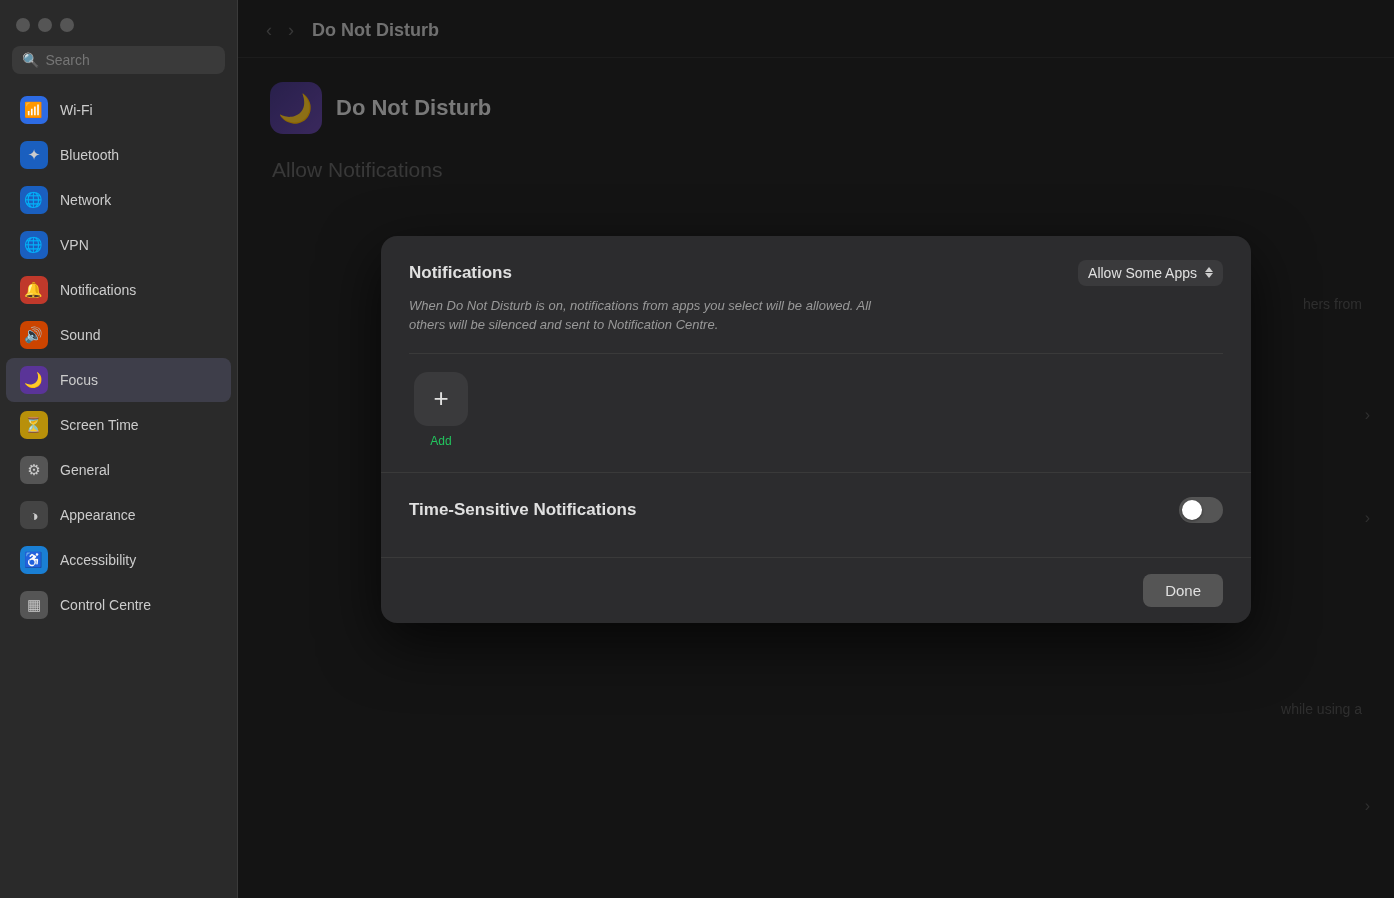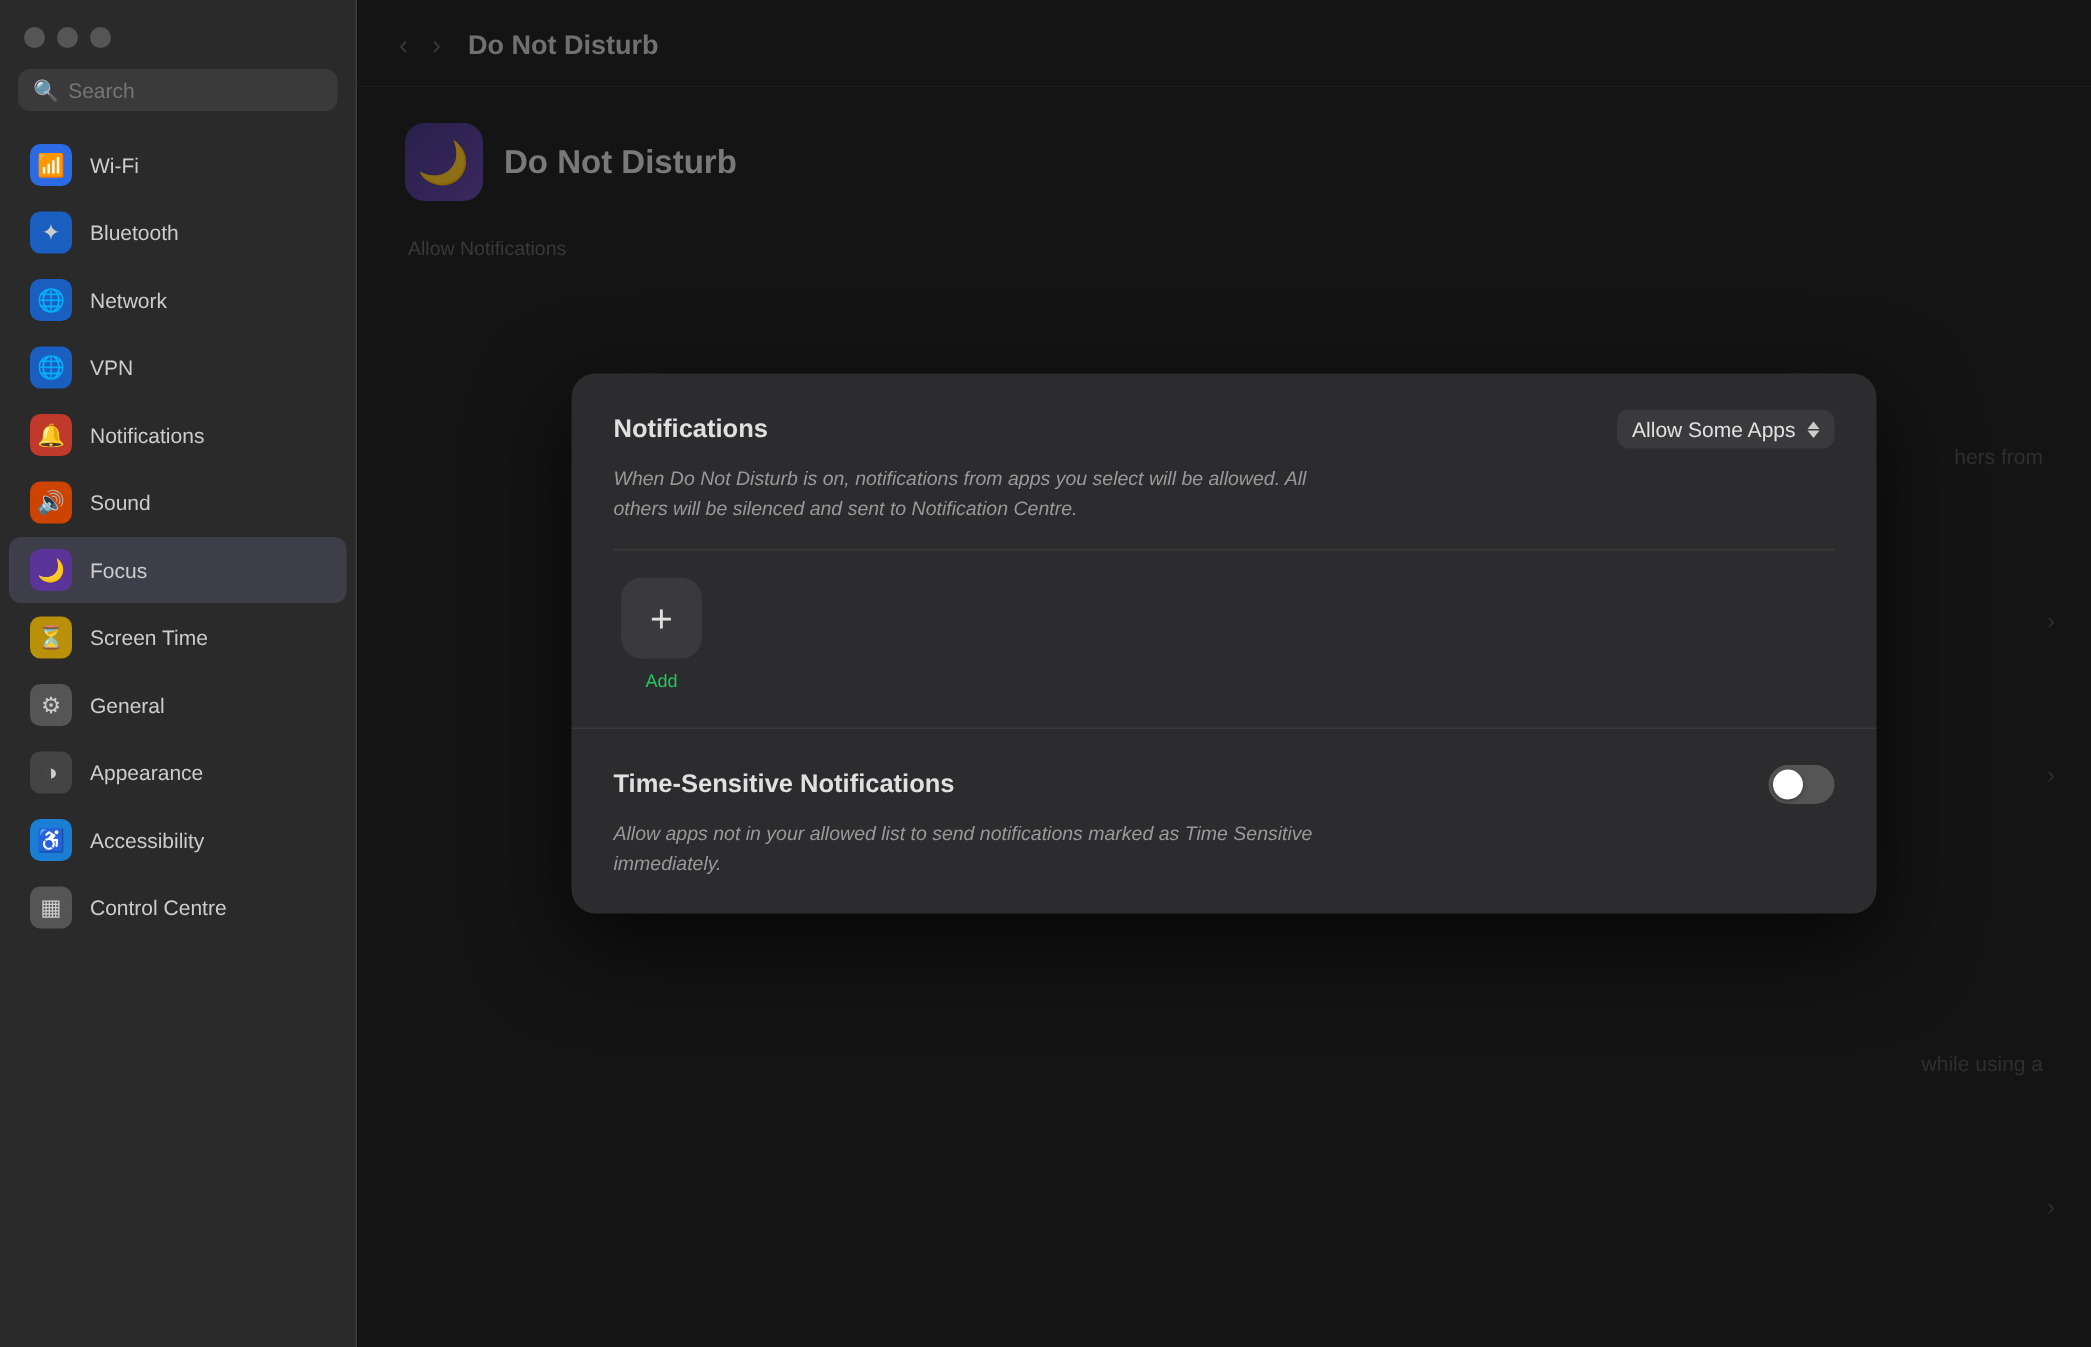--- a/index.html
+++ b/index.html
@@ -126,21 +126,21 @@
       font-size: 28px;
     }
     .dnd-label {
       font-size: 22px;
       font-weight: 600;
       color: #ddd;
     }
 
     .allow-notifications-label {
       color: #666;
-      font-size: 13px;
+      font-size: 21px;
       margin-bottom: 8px;
       padding-left: 2px;
     }
 
     
     .modal-overlay {
       position: absolute;
       left: 238px; top: 0;
       width: 1156px;
       height: 898px;
@@ -400,17 +400,19 @@
       </div>
     </div>
 
     <div class="modal-section">
       <div class="section-header">
         <span class="section-title">Time-Sensitive Notifications</span>
         <div class="toggle">
           <div class="toggle-knob"></div>
         </div>
       </div>
-      <p class="section-description">Allow apps not in your allowed list to send notifications marked as Time Sensitive immediately.</p>
-    </div>
-
+    </div>
+
+    <div class="modal-footer">
+      <button class="done-btn">Done</button>
+    </div>
   </div>
 </div>
 
 </body></html>

